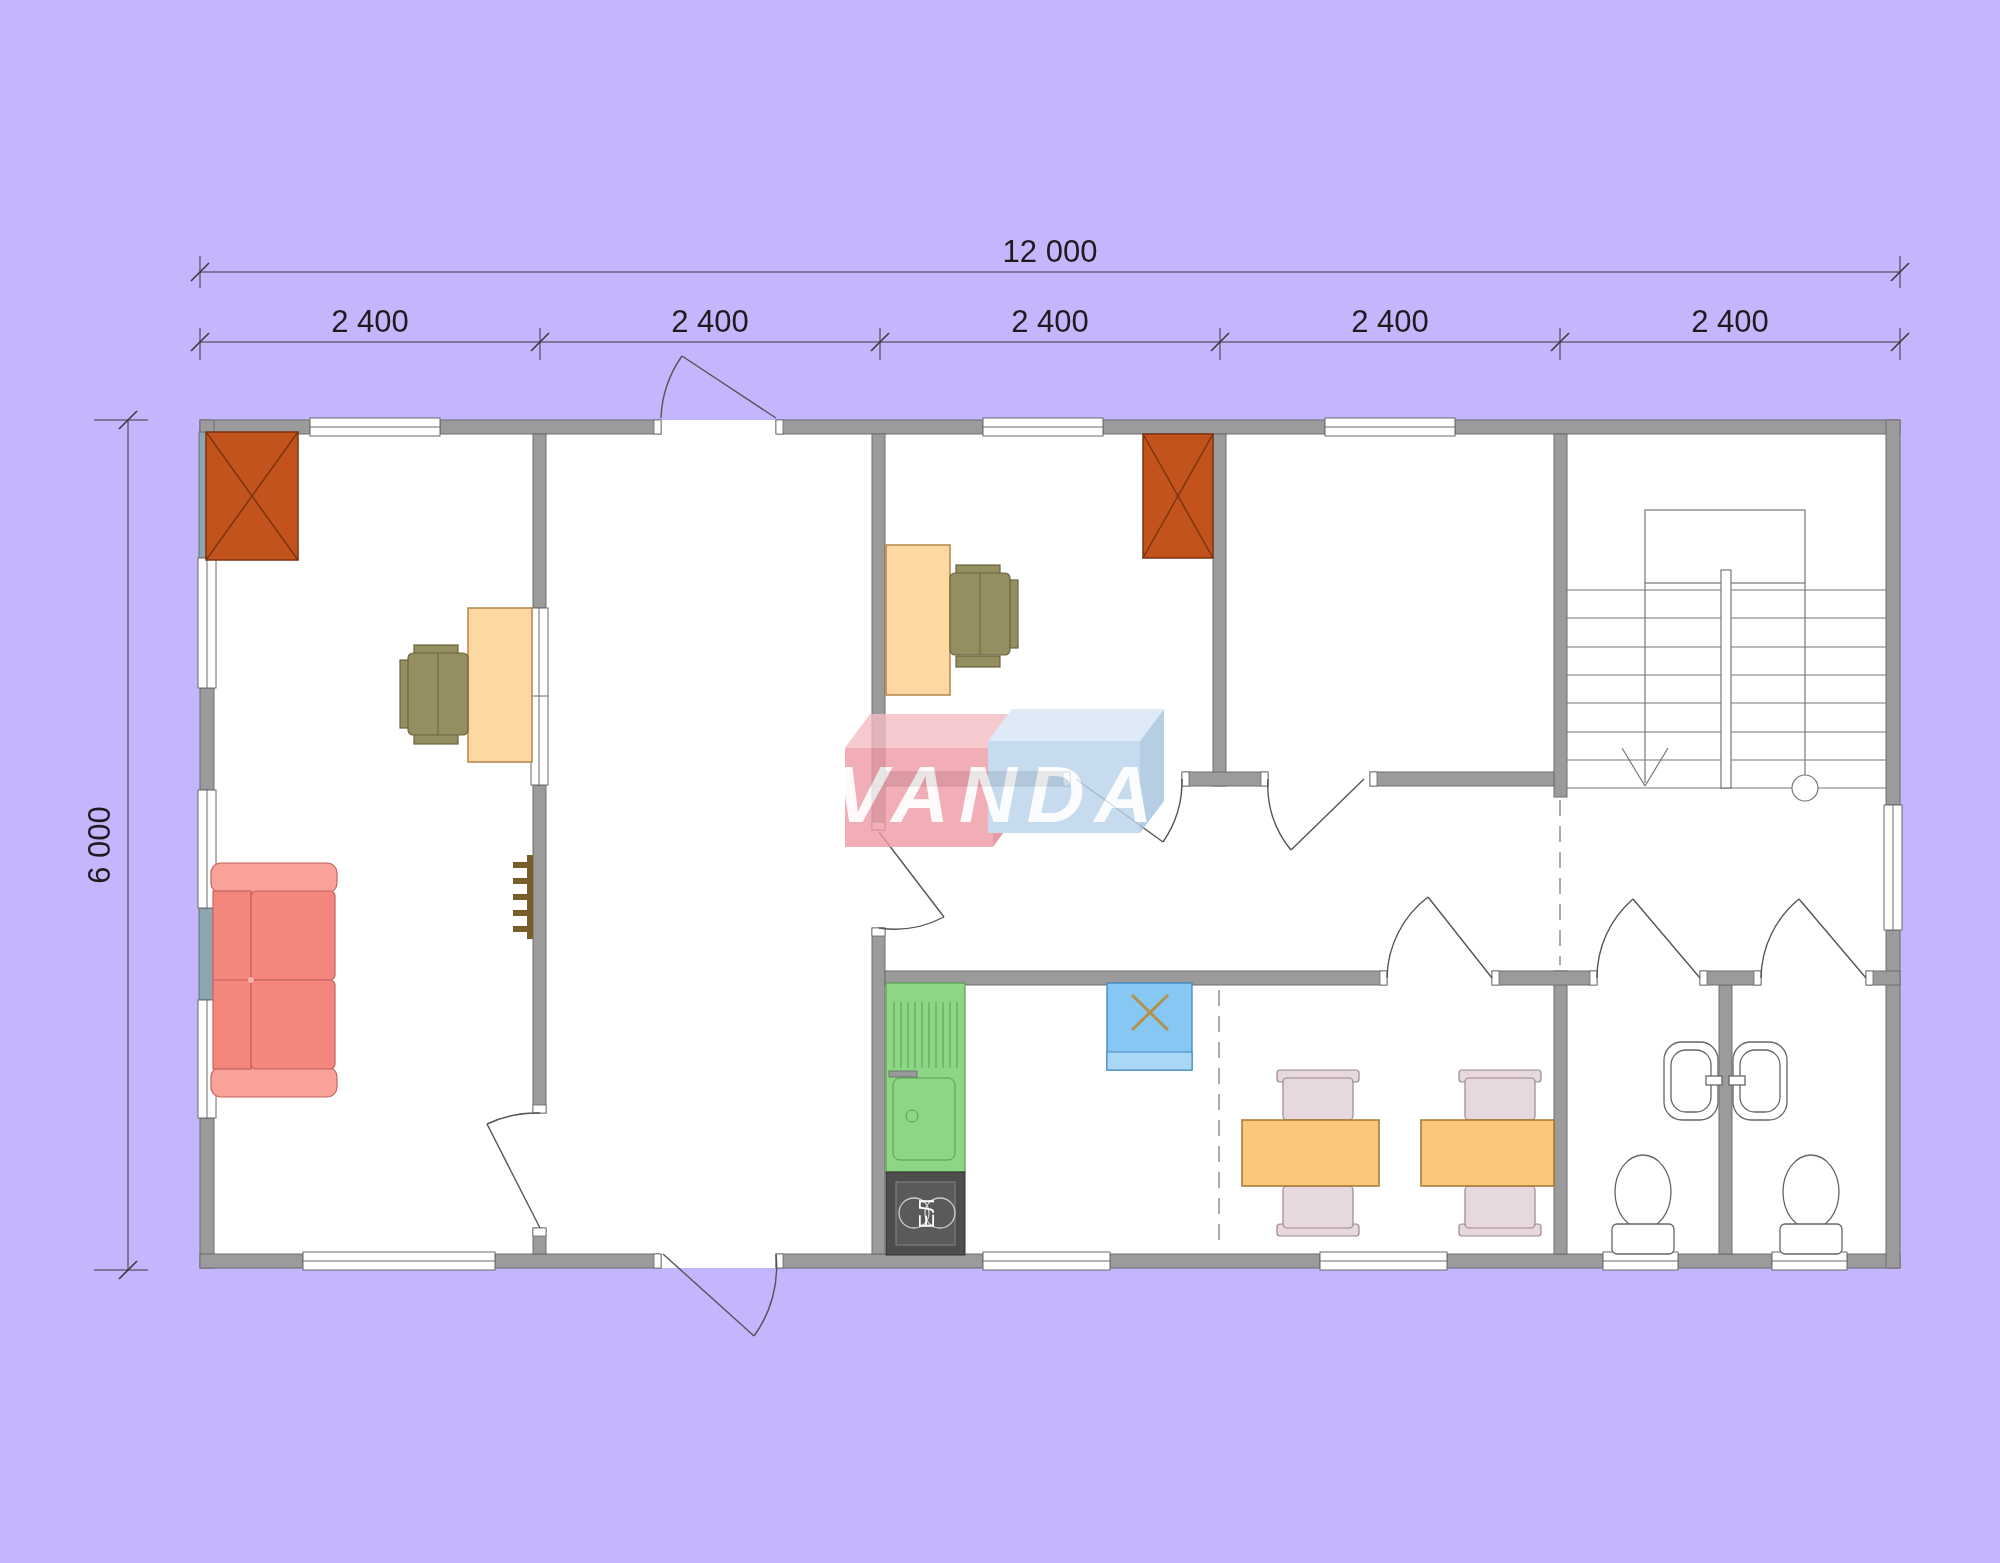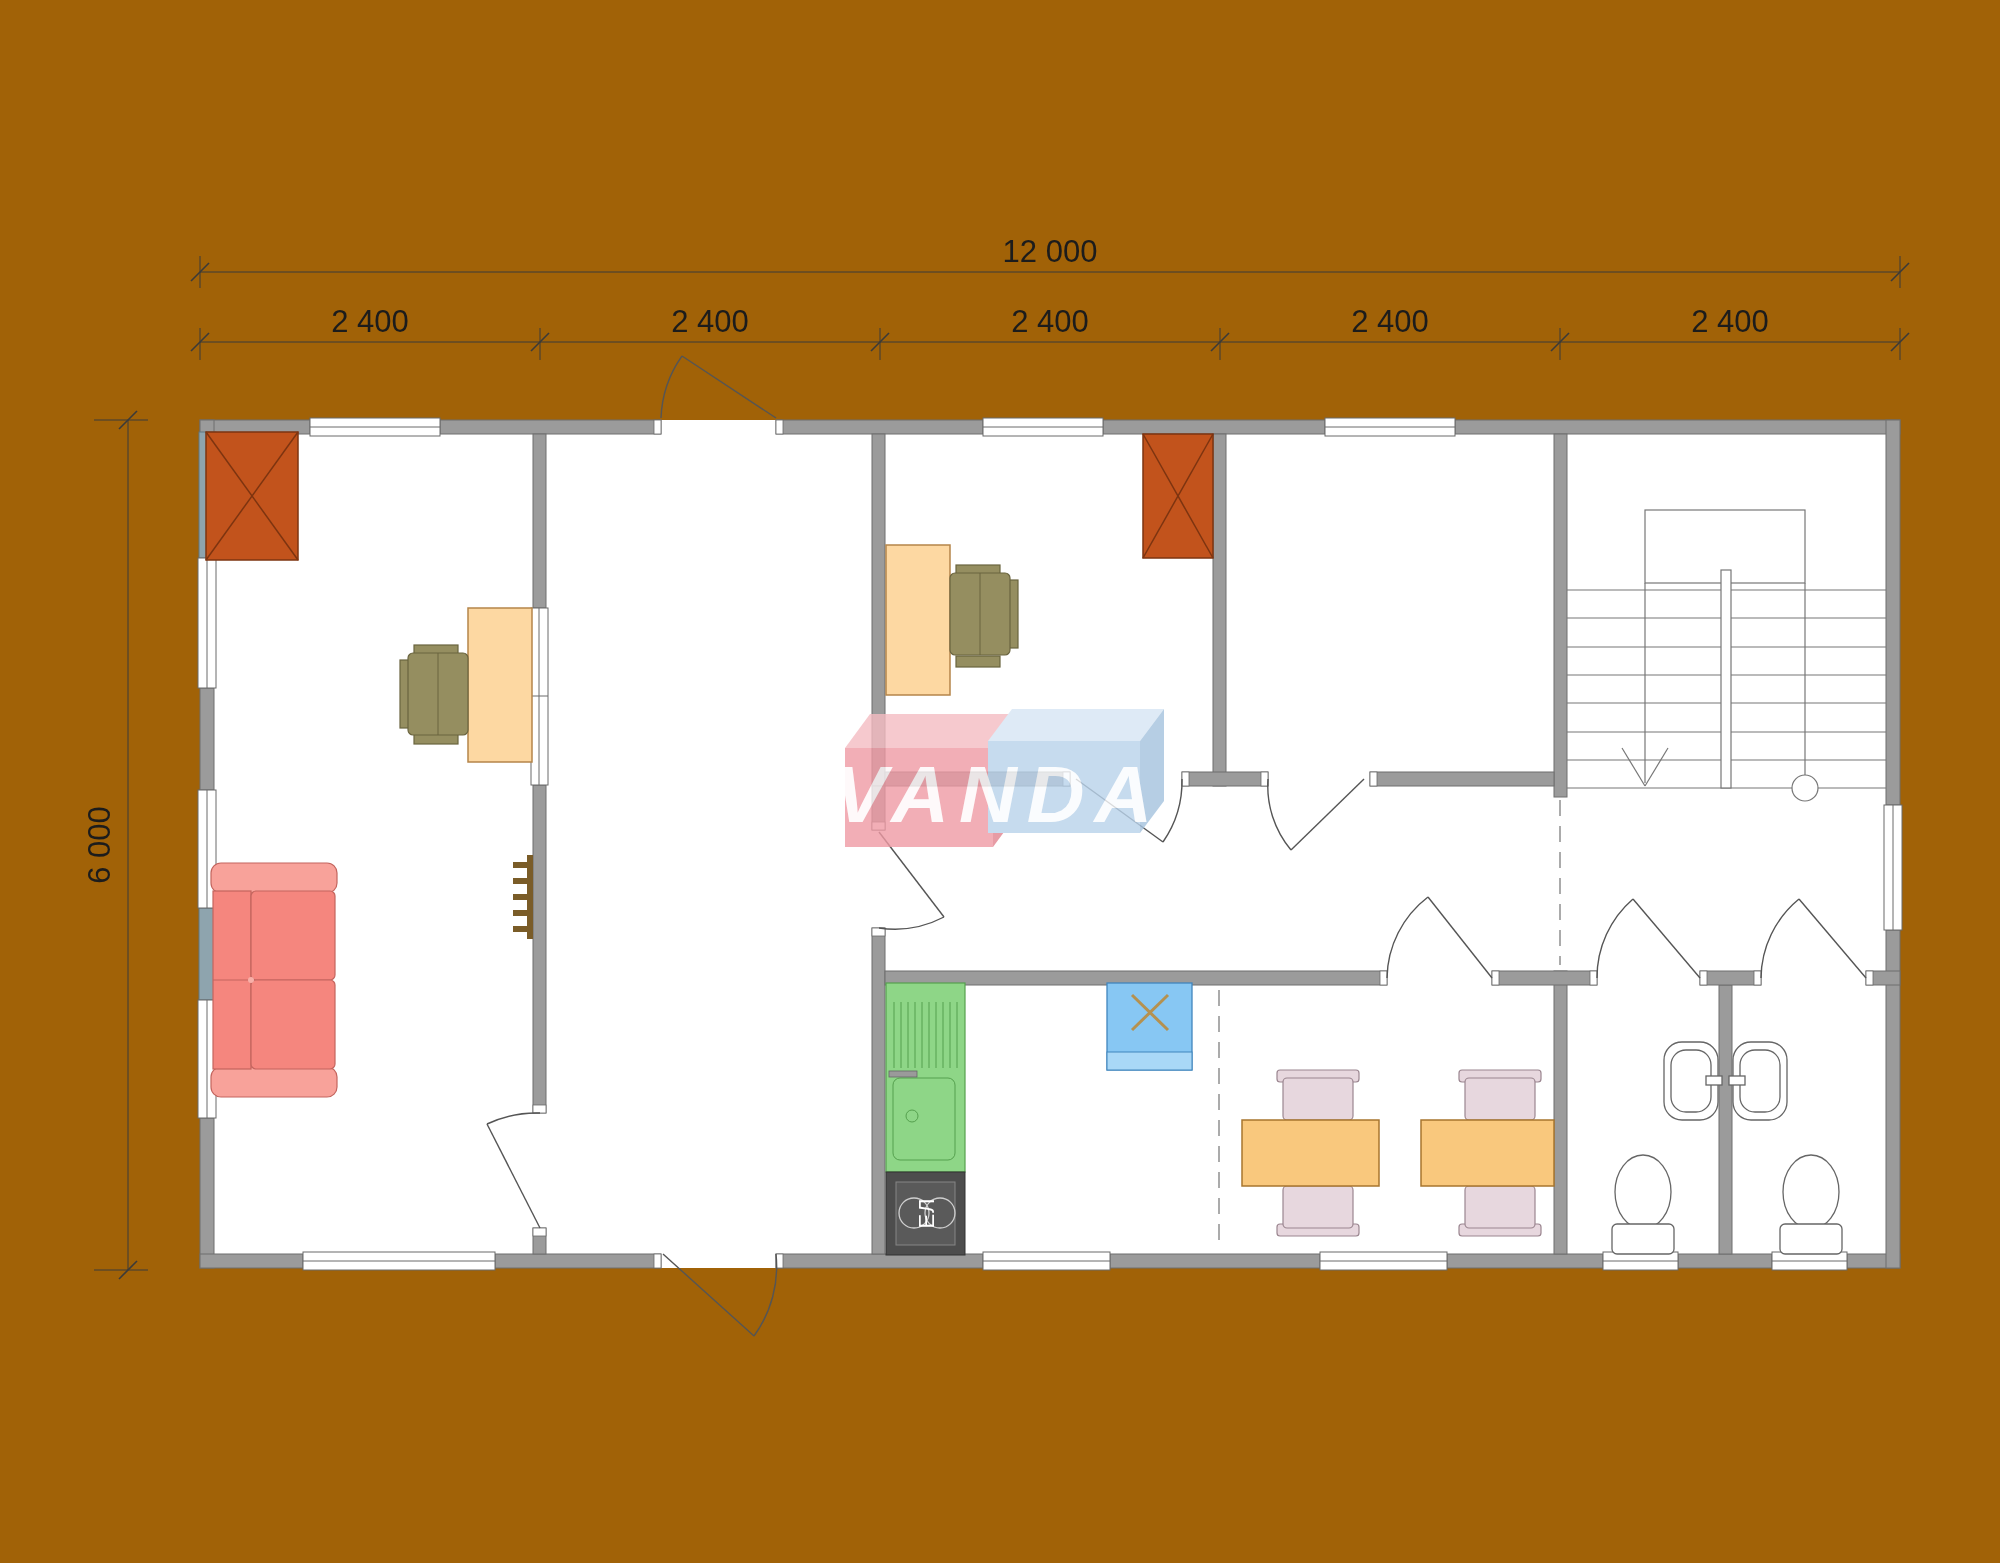--- a/index.html
+++ b/index.html
@@ -1,16 +1,16 @@
 <!DOCTYPE html>
 <html style="--wall: #9b9b9b; --wall_edge: #6f6f6f; --slate_panel: #8ea4ae; --wardrobe: #c2531c; --wardrobe_edge: #7d3410; --desk: #fdd8a2; --desk_edge: #b5854a; --chair: #958e60; --chair_edge: #6a643f; --sofa: #f5867e; --sofa_light: #f8a29a; --sofa_edge: #c4655e; --table: #f9c87d; --table_edge: #a8762e; --dining_chair: #e7d7de; --dining_chair_edge: #9b8690; --kitchen: #8ed687; --kitchen_edge: #55a04e; --stove: #4d4d4d; --fridge: #87c7f3; --fridge_edge: #4186bd; --fridge_band: #a9d8f7; --fridge_x: #b5914f; --stair_line: #777777; --logo_red: #ef9aa4; --logo_red_top: #f5bcc2; --logo_red_side: #e2848f; --logo_blue: #b9d3eb; --logo_blue_top: #d6e5f4; --logo_blue_side: #a4c2de;"><head>
 <meta charset="utf-8">
 <style>
   html,body{margin:0;padding:0;background:#fff}
-  .stage{position:relative;width:2000px;height:1563px;background:#a16207;overflow:hidden;
+  .stage{position:relative;width:2000px;height:1563px;background:#c4b5fd;overflow:hidden;
          font-family:"Liberation Sans",sans-serif}
   svg{position:absolute;left:0;top:0}
   .wall{fill:var(--wall);stroke:var(--wall_edge);stroke-width:1}
   .slate{fill:var(--slate_panel);stroke:#5f7680;stroke-width:1}
   .win{fill:#ffffff;stroke:#6a6a6a;stroke-width:1}
   .winline{stroke:#6a6a6a;stroke-width:1;fill:none}
   .jamb{fill:#ffffff;stroke:#6a6a6a;stroke-width:0.8}
   .door{stroke:#555555;stroke-width:1.4;fill:none}
   .stair{stroke:var(--stair_line);stroke-width:1.2;fill:none}
   .stairfill{fill:#ffffff;stroke:var(--stair_line);stroke-width:1.2}

